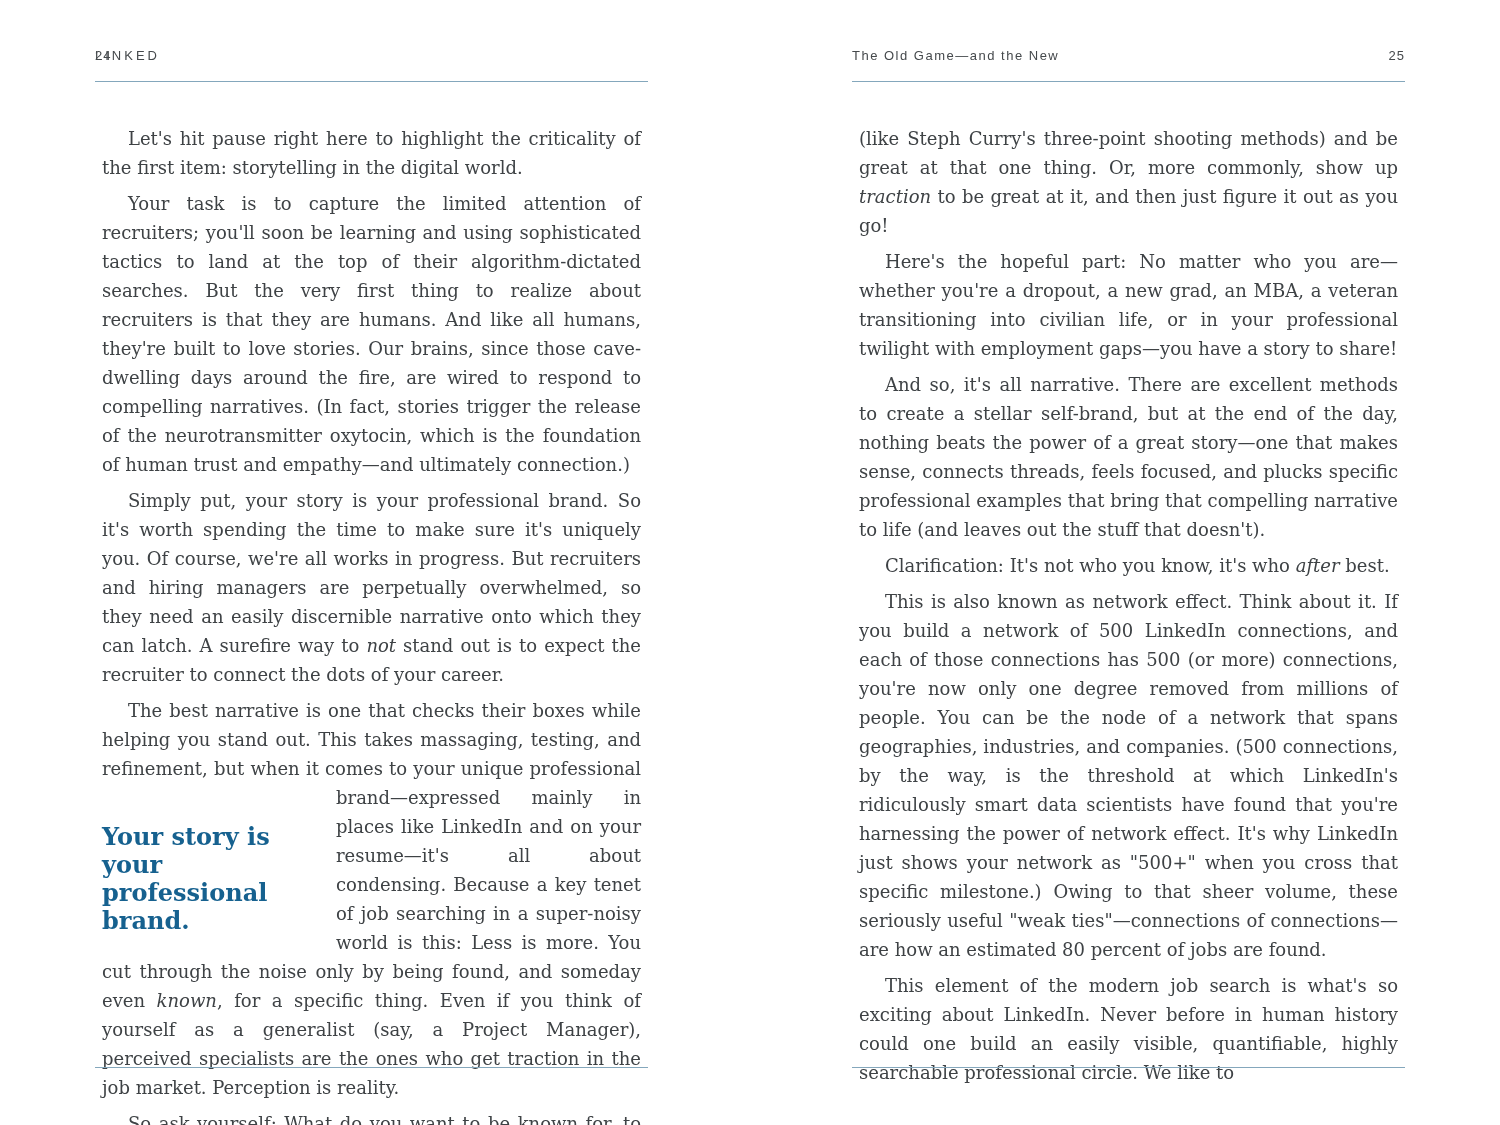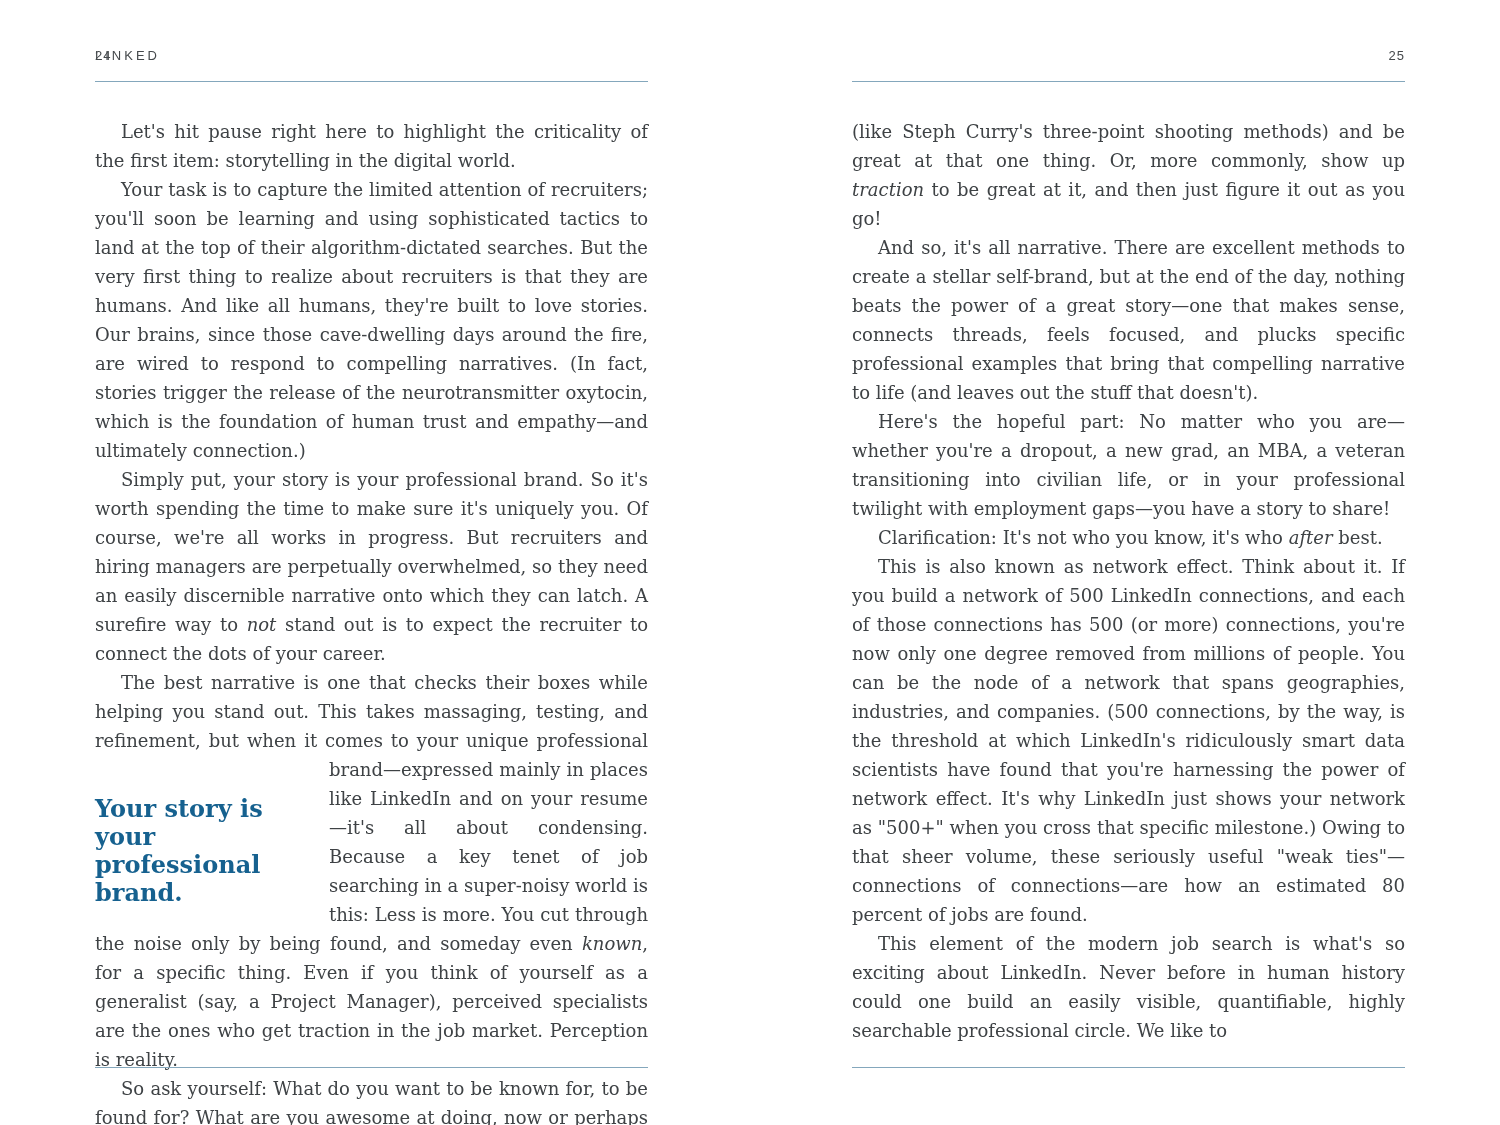--- a/index.html
+++ b/index.html
@@ -54,21 +54,21 @@
   .page-body {
     position: absolute;
     top: 117px;
     left: 0;
     right: 0;
     font-size: 18px;
     line-height: 29px;
     color: var(--body-text, #3e4245);
     text-align: justify;
   }
-  .para { margin: 0; }
+  .para { margin: 7px; }
   .para.indent { text-indent: 26px; }
   .para em { font-style: italic; }
 
   .pullquote-box {
     float: left;
     width: 206px;
     height: 146px;
     margin-right: 28px;
     display: block;
   }
@@ -121,28 +121,29 @@
             <span class="pullquote">Your story is your professional brand.</span>
           </span><span><span>mainly in places like LinkedIn and on your resume—it's all about condensing. Because a key tenet of job searching in a super-noisy world is this: Less is more. You cut through the noise only by being found, and someday even </span><em>known</em><span>, for a specific thing. Even if you think of yourself as a generalist (say, a Project Manager), perceived specialists are the ones who get traction in the job market. Perception is reality.</span></span></p>
       <p class="para indent"><span><span>So ask yourself: What do you want to be known for, to be found for? What are you awesome at doing, now or perhaps sometime down the line? In other words, don't worry about trying to be great at everything (a pretty unrealistic goal to begin with—after all, there's only one LeBron James!). Instead, you want to pick a lane</span></span></p>
     </div>
 
     <div class="rule rule-bottom"></div>
   </div>
 
   <div class="page page-right">
     <div class="running-head-row">
+      <div class="running-title" style="letter-spacing:1.5px;">The Old Game—and the New</div>
       <span class="page-number">25</span>
     </div>
     <div class="rule rule-top"></div>
 
     <div class="page-body">
       <p class="para"><span><span>(like Steph Curry's three-point shooting methods) and be great at that one thing. Or, more commonly, show up </span><em>traction</em><span> to be great at it, and then just figure it out as you go!</span></span></p>
+      <p class="para indent"><span><span>Here's the hopeful part: No matter who you are—whether you're a dropout, a new grad, an MBA, a veteran transitioning into civilian life, or in your professional twilight with employment gaps—you have a story to share!</span></span></p>
       <p class="para indent"><span><span>And so, it's all narrative. There are excellent methods to create a stellar self-brand, but at the end of the day, nothing beats the power of a great story—one that makes sense, connects threads, feels focused, and plucks specific professional examples that bring that compelling narrative to life (and leaves out the stuff that doesn't).</span></span></p>
-      <p class="para indent"><span><span>Here's the hopeful part: No matter who you are—whether you're a dropout, a new grad, an MBA, a veteran transitioning into civilian life, or in your professional twilight with employment gaps—you have a story to share!</span></span></p>
 
 
       <p class="para indent"><span><span>Clarification: It's not who you know, it's who </span><em>after</em><span> best.</span></span></p>
       <p class="para indent"><span><span>This is also known as network effect. Think about it. If you build a network of 500 LinkedIn connections, and each of those connections has 500 (or more) connections, you're now only one degree removed from millions of people. You can be the node of a network that spans geographies, industries, and companies. (500 connections, by the way, is the threshold at which LinkedIn's ridiculously smart data scientists have found that you're harnessing the power of network effect. It's why LinkedIn just shows your network as "500+" when you cross that specific milestone.) Owing to that sheer volume, these seriously useful "weak ties"—connections of connections—are how an estimated 80 percent of jobs are found.</span></span></p>
       <p class="para indent"><span><span>This element of the modern job search is what's so exciting about LinkedIn. Never before in human history could one build an easily visible, quantifiable, highly searchable professional circle. We like to</span></span></p>
     </div>
 
     <div class="rule rule-bottom"></div>
   </div>
 

